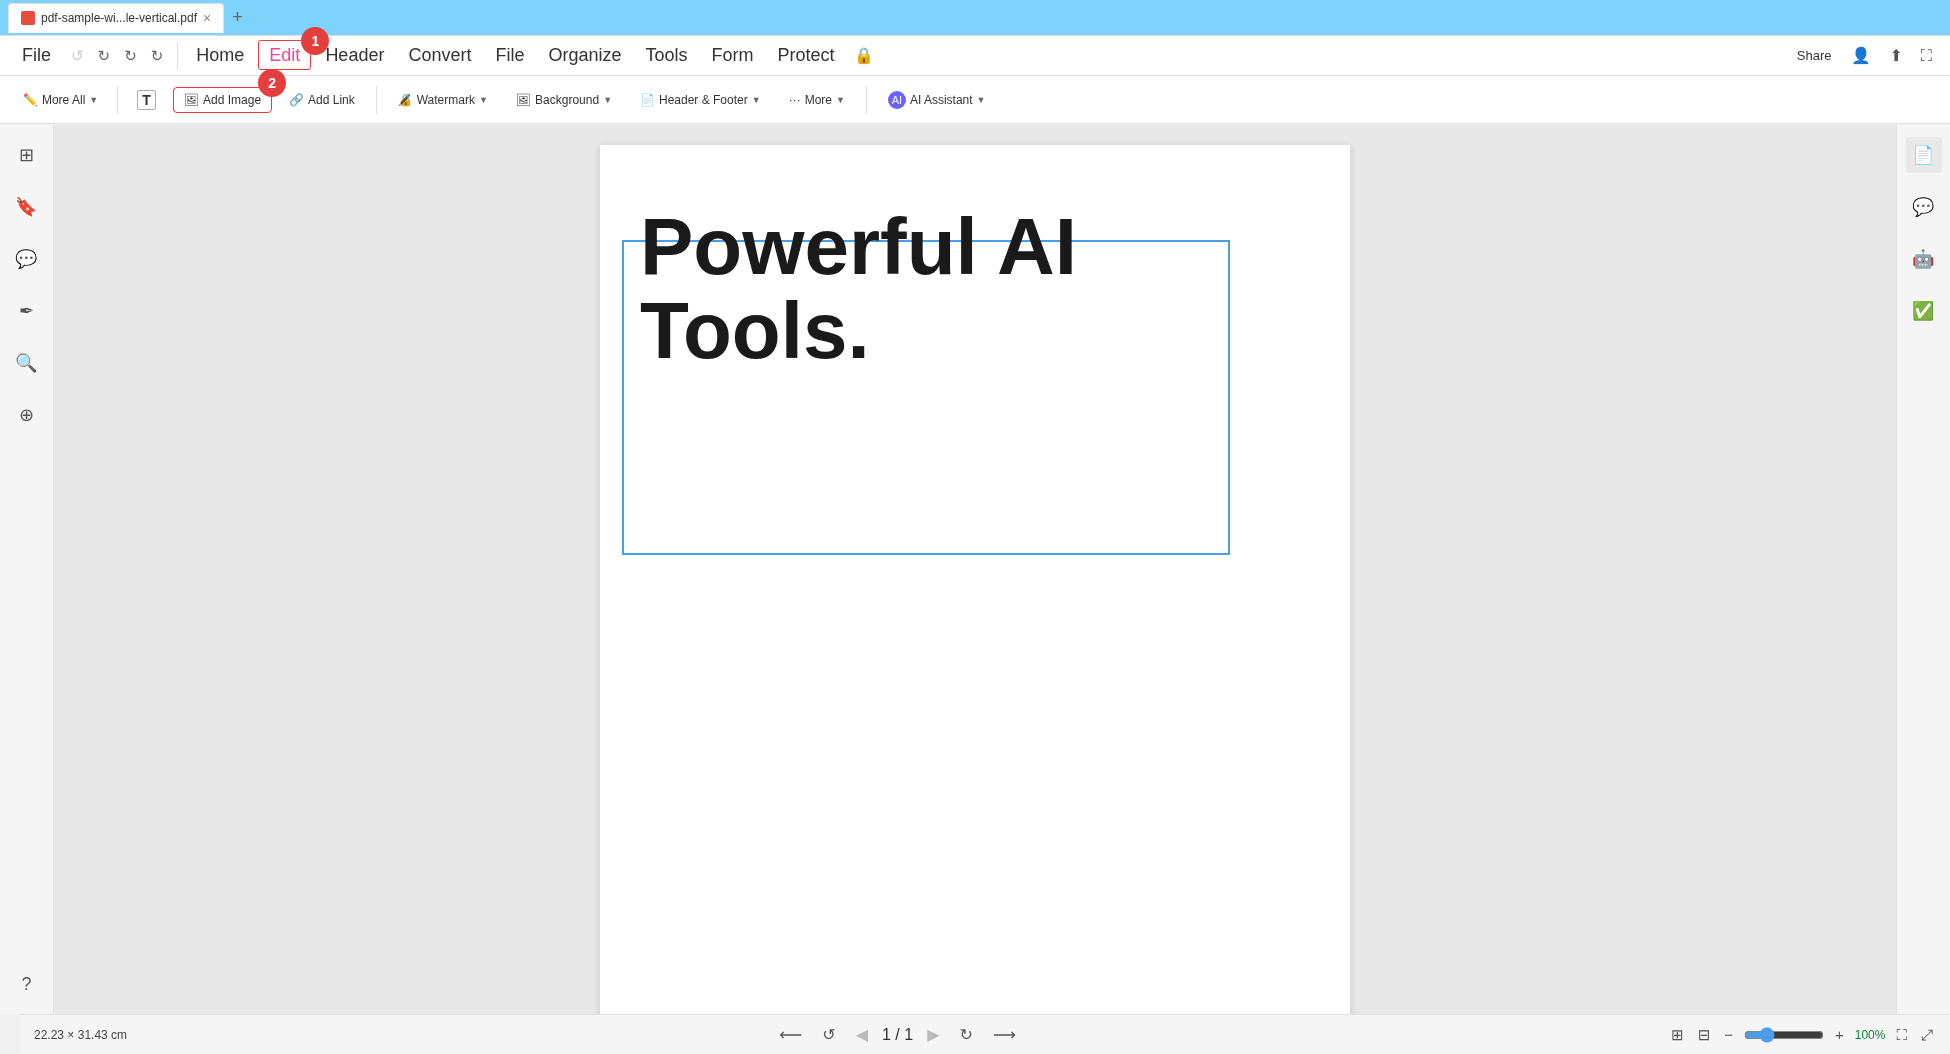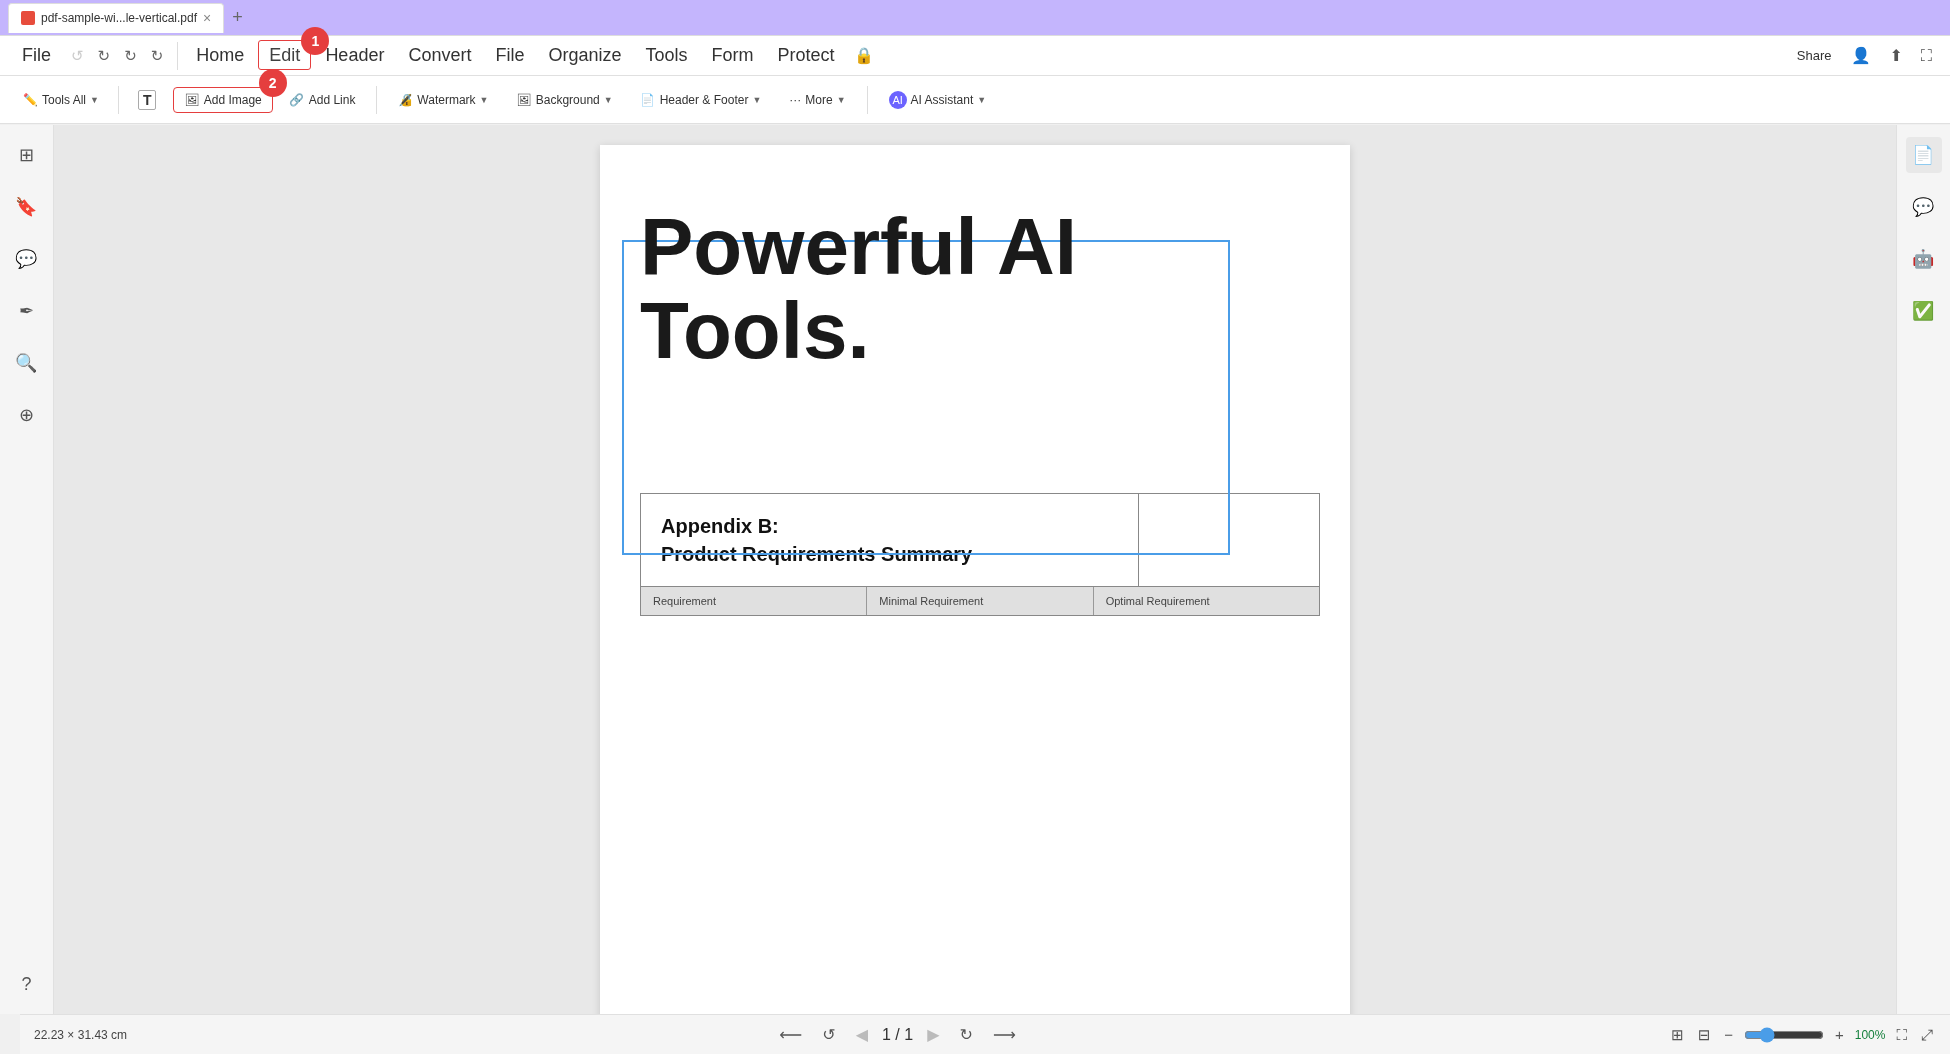--- a/index.html
+++ b/index.html
@@ -1,36 +1,36 @@
 <!DOCTYPE html>
 <html><head>
   <meta charset="utf-8">
   <style>
     * { box-sizing: border-box; margin: 0; padding: 0; }
     body { font-family: -apple-system, BlinkMacSystemFont, 'Segoe UI', Arial, sans-serif; font-size: 13px; background: #f0f0f0; overflow: hidden; width: 1950px; height: 1054px; }
 
     
     .tab-bar {
-      display: flex; align-items: center; background: #c4b5fd; height: 36px; padding: 0 8px; border-bottom: 1px solid #ddd;
+      display: flex; align-items: center; background: #7dd3fc; height: 36px; padding: 0 8px; border-bottom: 1px solid #ddd;
     }
     .tab {
       display: flex; align-items: center; background: #fff; border: 1px solid #ddd; border-bottom: none; border-radius: 4px 4px 0 0; padding: 0 12px; height: 30px; font-size: 12px; color: #333; gap: 6px; cursor: pointer; min-width: 180px;
     }
     .tab-close { color: #888; font-size: 14px; cursor: pointer; }
     .tab-add { background: none; border: none; font-size: 18px; color: #666; cursor: pointer; padding: 0 8px; }
     .tab-icon { width: 14px; height: 14px; background: #e74c3c; border-radius: 2px; display: inline-block; }
 
     
     .menu-bar {
       display: flex; align-items: center; background: #fff; height: 40px; padding: 0 12px; border-bottom: 1px solid #e0e0e0; gap: 4px;
     }
     .menu-item {
       padding: 4px 10px; font-size: 18px; color: #333; cursor: pointer; border-radius: 3px;
     }
-    .menu-item.active { border: 1.5px solid #e53e3e; color: #404040; border-radius: 3px; }
+    .menu-item.active { border: 1.5px solid #e53e3e; color: #ec4899; border-radius: 3px; }
     .menu-file { font-weight: 500; }
 
     
     .toolbar {
       display: flex; align-items: center; background: #fff; height: 48px; padding: 0 12px; border-bottom: 1px solid #e0e0e0; gap: 6px;
     }
     .toolbar-btn {
       display: flex; align-items: center; gap: 4px; padding: 5px 10px; font-size: 12px; color: #333; cursor: pointer; border: 1px solid transparent; border-radius: 4px; background: none;
     }
     .toolbar-btn.highlighted { border: 1.5px solid #e53e3e; }
@@ -169,21 +169,21 @@
     <button class="top-icon-btn">👤</button>
     <button class="top-icon-btn">⬆</button>
     <button class="top-icon-btn">⛶</button>
   </div>
 </div>
 
 <div class="toolbar" style="position:relative;">
   <div class="toolbar-section">
     <button class="toolbar-btn">
       <span>✏️</span>
-      <span>Tools All</span>
+      <span>More All</span>
       <span class="dropdown-arrow">▼</span>
     </button>
     <div class="toolbar-separator"></div>
     <button class="toolbar-btn">
       <span style="font-size:14px; font-weight:bold; border:1px solid #aaa; padding:1px 4px; border-radius:2px;">T</span>
     </button>
   </div>
 
   <div style="position:relative; display:inline-block;">
     <button class="toolbar-btn highlighted">
@@ -250,34 +250,20 @@
   <div class="sidebar-icon">✅</div>
 </div>
 
 <div class="main-area">
   <div class="pdf-page" style="position:relative;">
 
     <div class="text-selection-box"></div>
 
     <div class="headline-text" style="position:relative; z-index:1;">Powerful AI Tools.</div>
 
-    <div class="appendix-box">
-      <div class="appendix-header">
-        <div class="appendix-title-cell">
-          <div class="appendix-title">Appendix B:</div>
-          <div class="appendix-title">Product Requirements Summary</div>
-        </div>
-        <div class="appendix-extra"></div>
-      </div>
-      <div class="table-header-row">
-        <div class="table-header-cell">Requirement</div>
-        <div class="table-header-cell">Minimal Requirement</div>
-        <div class="table-header-cell">Optimal Requirement</div>
-      </div>
-    </div>
 
   </div>
 </div>
 
 <div class="status-bar">
   <div class="status-left">22.23 × 31.43 cm</div>
 
   <div class="status-center">
     <button class="nav-btn">⟵</button>
     <button class="nav-btn">↺</button>

